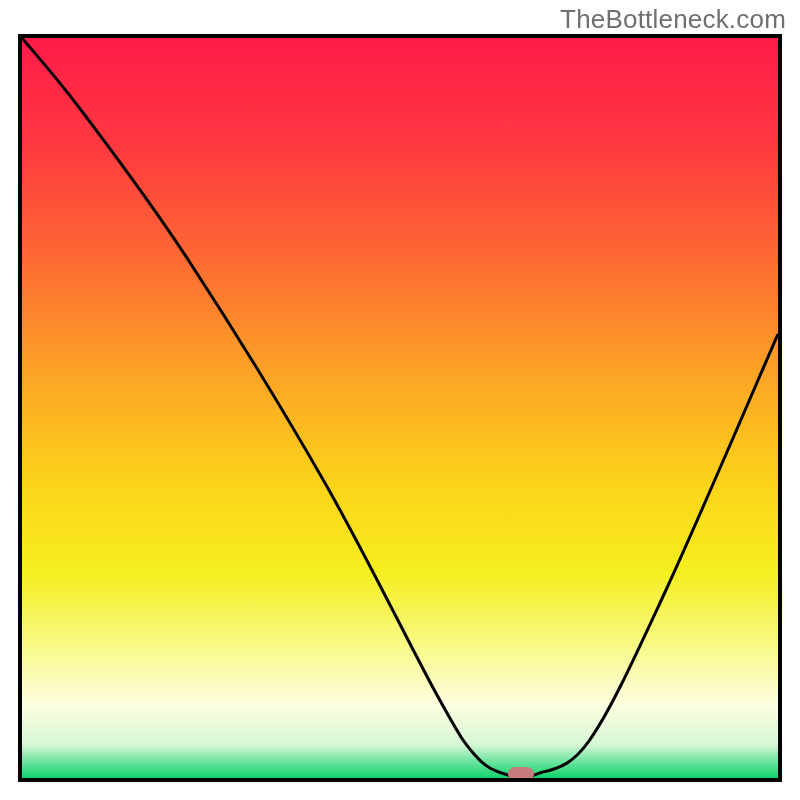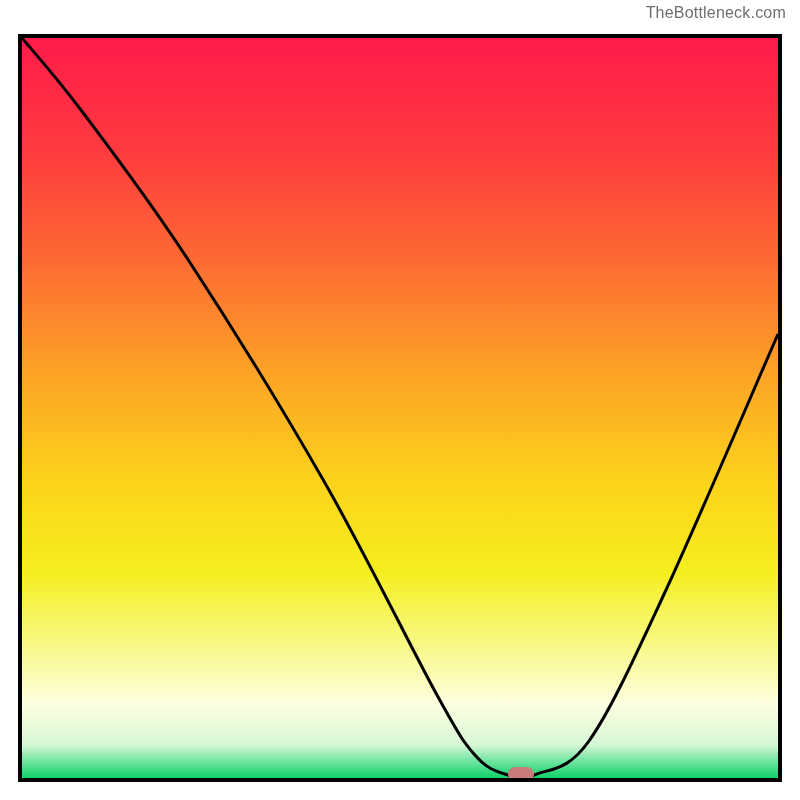--- a/index.html
+++ b/index.html
@@ -12,21 +12,21 @@
   }
   .container {
     position: relative;
     width: 800px;
     height: 800px;
   }
   .watermark {
     position: absolute;
     top: 4px;
     right: 14px;
-    font-size: 16px;
+    font-size: 26px;
     font-weight: 500;
     color: #6f6f6f;
     letter-spacing: 0.2px;
   }
   .plot-frame {
     position: absolute;
     left: 18px;
     top: 34px;
     width: 764px;
     height: 748px;

